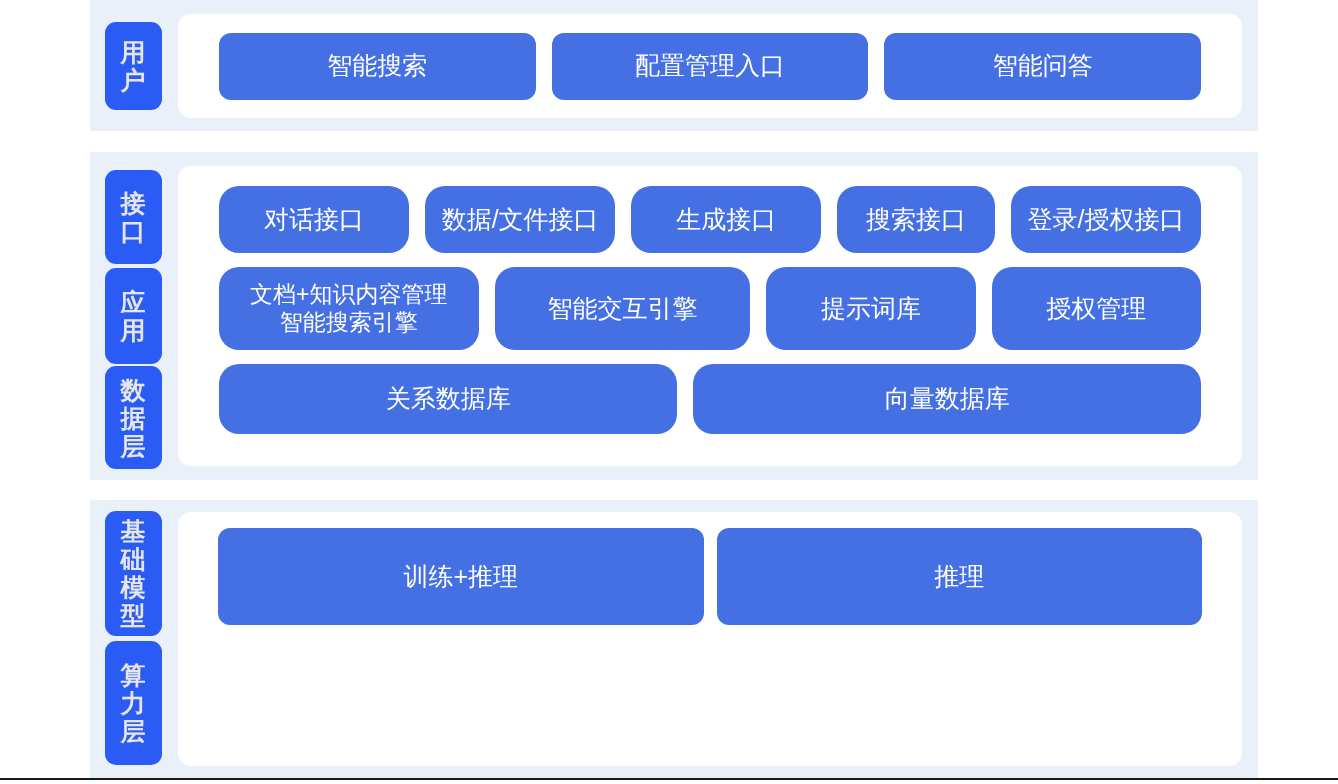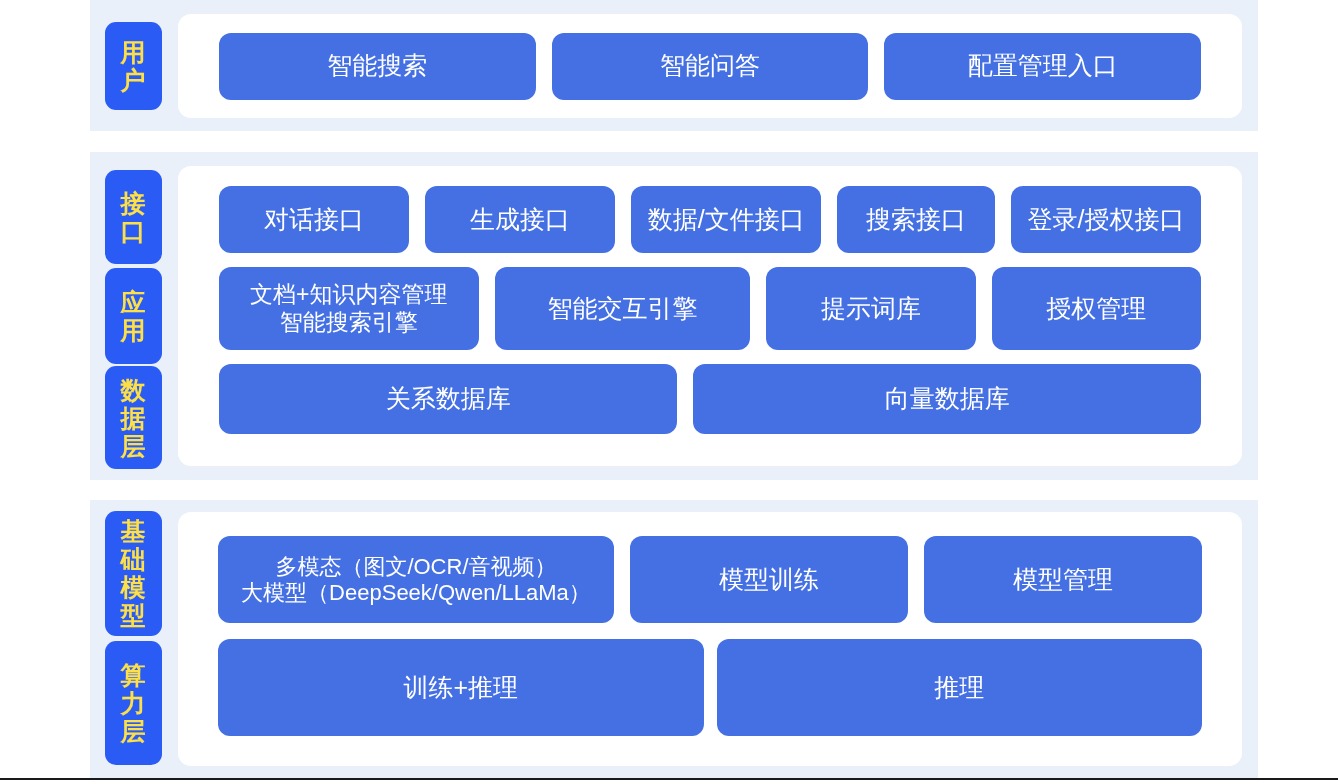--- a/index.html
+++ b/index.html
@@ -36,21 +36,21 @@
     border-top: 2px solid #1a1a1a;
   }
 
   
   .side-label {
     position: absolute;
     left: 105px;
     width: 57px;
     background: #2a5bf5;
     border-radius: 11px;
-    color: #fde047;
+    color: #e5e5e5;
     font-size: 25px;
     font-weight: bold;
     line-height: 1.12;
     letter-spacing: 1px;
     text-align: center;
     display: flex;
     align-items: center;
     justify-content: center;
     box-sizing: border-box;
   }
@@ -99,42 +99,42 @@
   #panel-user { top: 14px; height: 104px; }
   #row-user { height: 104px; align-items: center; padding: 0 41px; }
   #row-user .tile { height: 67px; flex: 1 1 0; }
 
   
   #panel-mid { top: 166px; height: 300px; }
   .mid-row { padding: 0 41px; }
   #row-api   { margin-top: 20px; height: 67px; }
   #row-app   { margin-top: 14px; height: 83px; }
   #row-data  { margin-top: 14px; height: 70px; }
-  .mid-row .tile { height: 100%; }
+  .mid-row .tile { height: 100%; border-radius: 20px; }
 
   
   #panel-base { top: 512px; height: 254px; }
   #row-model  { margin-top: 24px; height: 87px; }
   #row-compute{ margin-top: 16px; height: 97px; gap: 13px; }
   .base-row .tile { height: 100%; }
 </style>
 </head>
 <body>
 
 <div class="band" id="band-user"></div>
 
 <div class="side-label" id="label-user" style="top:22px; height:88px;">
   <span>用户</span>
 </div>
 
 <div class="panel" id="panel-user">
   <div class="row" id="row-user">
     <div class="tile">智能搜索</div>
+    <div class="tile">配置管理入口</div>
     <div class="tile">智能问答</div>
-    <div class="tile">配置管理入口</div>
   </div>
 </div>
 
 <div class="band" id="band-mid"></div>
 
 <div class="side-label" id="label-interface" style="top:170px; height:94px;">
   <span>接口</span>
 </div>
 
 <div class="side-label" id="label-application" style="top:268px; height:96px;">
@@ -142,22 +142,22 @@
 </div>
 
 <div class="side-label" id="label-data-layer" style="top:366px; height:103px;">
   <span>数据层</span>
 </div>
 
 <div class="panel" id="panel-mid">
 
   <div class="row mid-row" id="row-api">
     <div class="tile" style="flex:1.02 1 0;">对话接口</div>
+    <div class="tile" style="flex:1.02 1 0;">数据/文件接口</div>
     <div class="tile" style="flex:1.02 1 0;">生成接口</div>
-    <div class="tile" style="flex:1.02 1 0;">数据/文件接口</div>
     <div class="tile" style="flex:0.83 1 0;">搜索接口</div>
     <div class="tile" style="flex:1.02 1 0;">登录/授权接口</div>
   </div>
 
   <div class="row mid-row" id="row-app">
     <div class="tile small" style="flex:1.26 1 0;">文档+知识内容管理
 智能搜索引擎</div>
     <div class="tile" style="flex:1.24 1 0;">智能交互引擎</div>
     <div class="tile" style="flex:1.00 1 0;">提示词库</div>
     <div class="tile" style="flex:1.00 1 0;">授权管理</div>
@@ -175,26 +175,20 @@
 <div class="side-label" id="label-base-model" style="top:511px; height:125px;font-family:Liberation Serif, serif;">
   <span>基础模型</span>
 </div>
 
 <div class="side-label" id="label-compute-layer" style="top:641px; height:124px;">
   <span>算力层</span>
 </div>
 
 <div class="panel" id="panel-base">
 
-  <div class="row base-row" id="row-model">
-    <div class="tile small" style="flex:1.45 1 0; font-size:22px;">多模态（图文/OCR/音视频）
-大模型（DeepSeek/Qwen/LLaMa）</div>
-    <div class="tile" style="flex:1.00 1 0;">模型训练</div>
-    <div class="tile" style="flex:1.00 1 0;">模型管理</div>
-  </div>
 
   <div class="row base-row" id="row-compute">
     <div class="tile" style="flex:1.00 1 0;">训练+推理</div>
     <div class="tile" style="flex:1.00 1 0;">推理</div>
   </div>
 
 </div>
 
 <div class="bottom-rule"></div>
 

